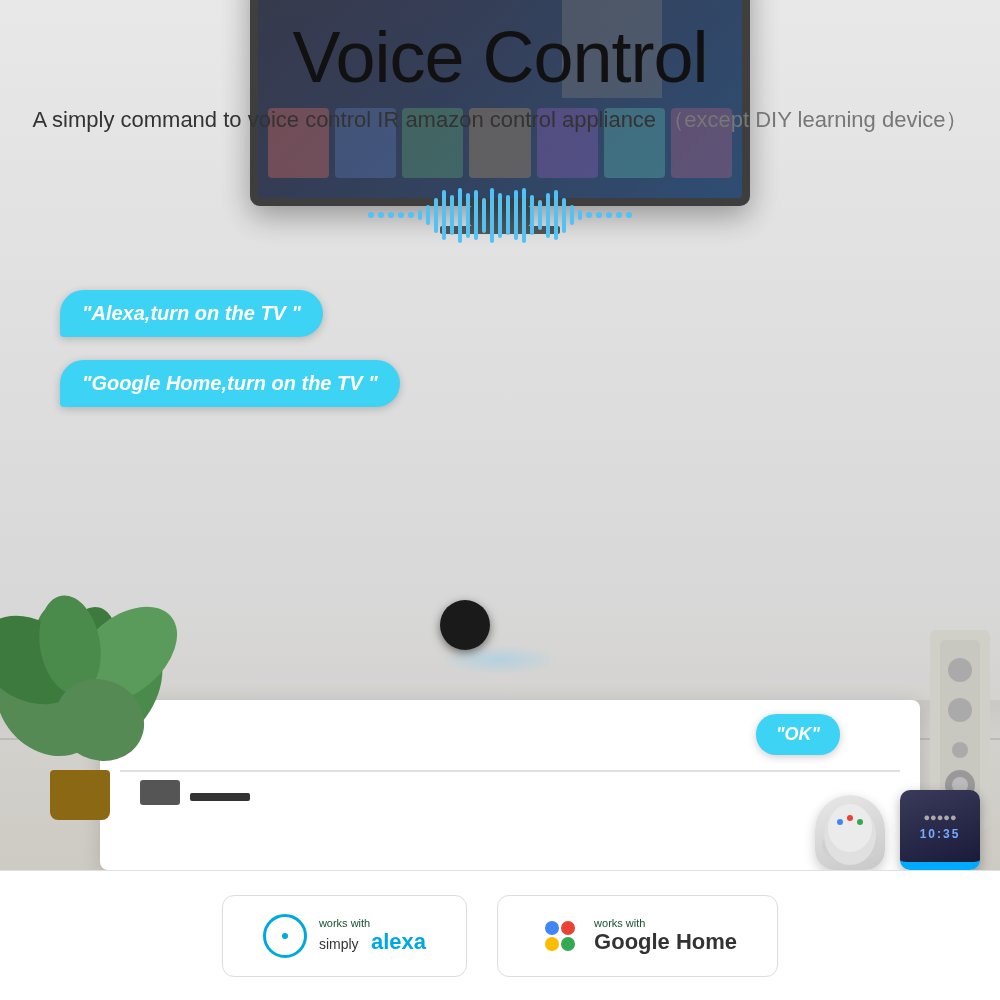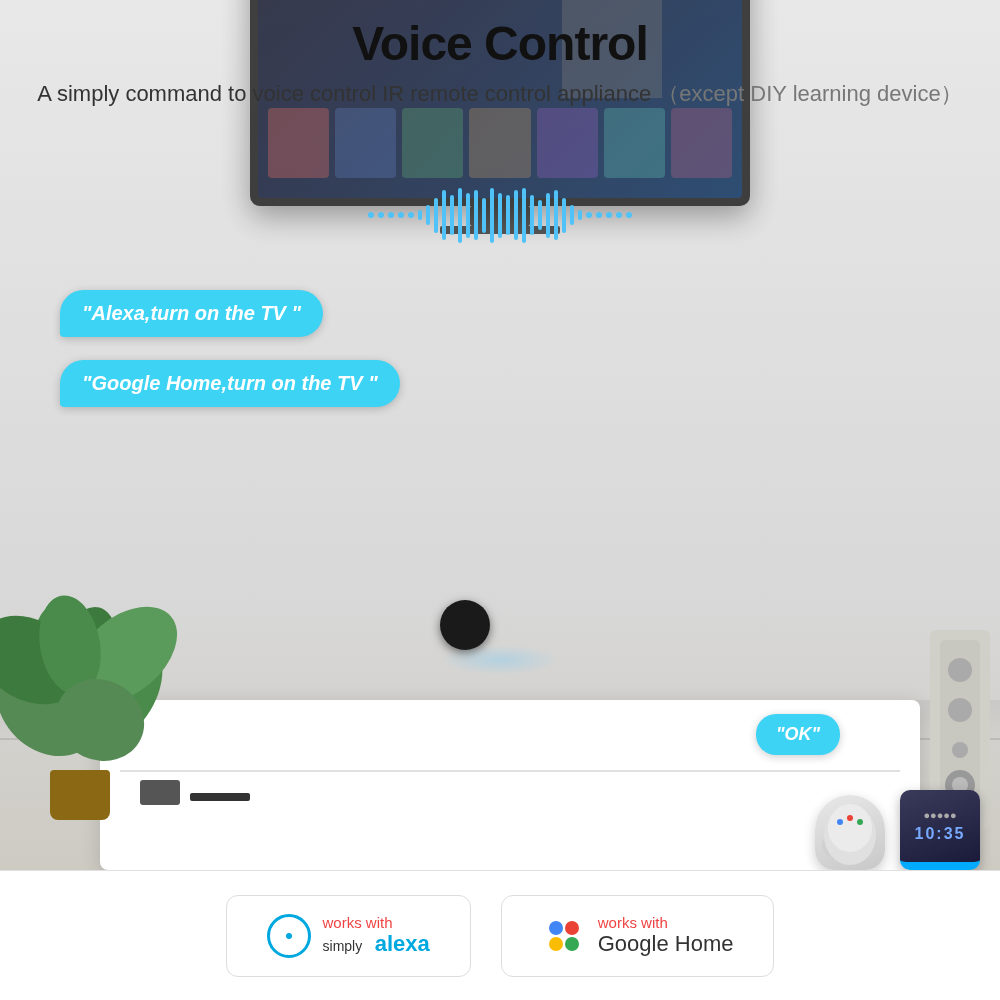--- a/index.html
+++ b/index.html
@@ -22,22 +22,22 @@
     
     .header {
       position: absolute;
       top: 18px;
       left: 0; right: 0;
       text-align: center;
       z-index: 10;
     }
 
     .main-title {
-      font-size: 48px;
-      font-weight: 700;
+      font-size: 72px;
+      font-weight: 400;
       color: #111;
       letter-spacing: -1px;
       line-height: 1.1;
     }
 
     .subtitle {
       font-size: 22px;
       color: #333;
       margin-top: 8px;
       line-height: 1.4;
@@ -362,22 +362,22 @@
       background: #00a8e0;
       border-radius: 50%;
     }
 
     .badge-text {
       display: flex;
       flex-direction: column;
     }
 
     .badge-works {
-      font-size: 15px;
-      color: #ef4444;
+      font-size: 11px;
+      color: #14532d;
     }
 
     .badge-brand {
       font-size: 22px;
       font-weight: 800;
       color: #111;
     }
 
     .badge-brand.alexa-blue {
       color: #00a8e0;
@@ -440,21 +440,21 @@
     }
   </style>
 </head>
 <body>
 
 <div class="bg"></div>
 
 <div class="header">
   <h1 class="main-title">Voice Control</h1>
   <p class="subtitle">
-    <span>A simply command to voice control IR remote control appliance</span><span class="light"> （except DIY learning device）</span>
+    <span>A simply command to voice control IR amazon control appliance</span><span class="light"> （except DIY learning device）</span>
   </p>
 </div>
 
 <div class="soundwave">
 
   <div class="wave-dot"></div>
   <div class="wave-dot"></div>
   <div class="wave-dot"></div>
   <div class="wave-dot"></div>
   <div class="wave-dot"></div>
@@ -571,21 +571,21 @@
       <ellipse cx="30" cy="28" rx="22" ry="24" fill="#ebebeb"></ellipse>
       <circle cx="20" cy="22" r="3" fill="#4285f4"></circle>
       <circle cx="30" cy="18" r="3" fill="#ea4335"></circle>
       <circle cx="40" cy="22" r="3" fill="#34a853"></circle>
     </svg>
   </div>
 
   <div class="echo-speaker">
     <div style="text-align:center">
       <div style="font-size:11px; color:#aaa; margin-bottom:4px">●●●●●</div>
-      <div style="font-size:16px; color:#7af; font-weight:700; letter-spacing:2px">10:35</div>
+      <div style="font-size:12px; color:#7af; font-weight:700; letter-spacing:2px">10:35</div>
     </div>
   </div>
 </div>
 
 <div class="bottom-bar">
 
   <div class="badge">
     <div class="badge-icon">
       <div class="alexa-ring">
         <div class="alexa-dot"></div>
@@ -605,17 +605,17 @@
 
       <svg width="36" height="36" viewBox="0 0 36 36">
         <circle cx="10" cy="10" r="7" fill="#4285f4"></circle>
         <circle cx="26" cy="10" r="7" fill="#ea4335"></circle>
         <circle cx="10" cy="26" r="7" fill="#fbbc04"></circle>
         <circle cx="26" cy="26" r="7" fill="#34a853"></circle>
       </svg>
     </div>
     <div class="badge-text">
       <span class="badge-works">works with</span>
-      <span class="badge-brand" style="color:#333;font-size:22px;font-weight:400">Google Home</span>
+      <span class="badge-brand" style="color:#333;font-size:22px;font-weight:700">Google Home</span>
     </div>
   </div>
 
 </div>
 
 </body></html>

